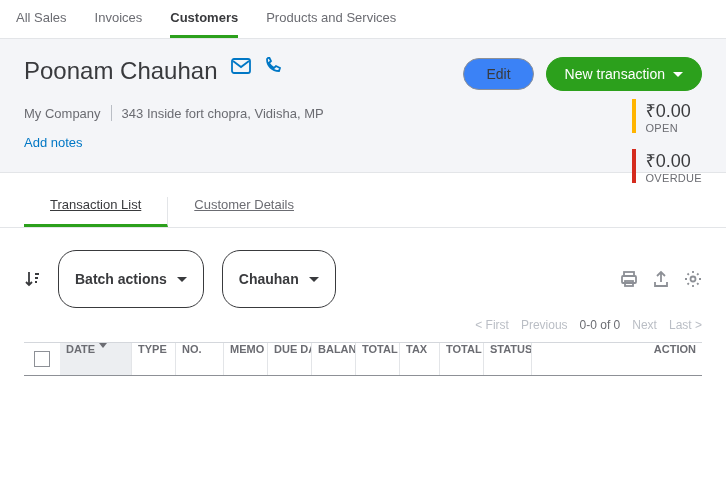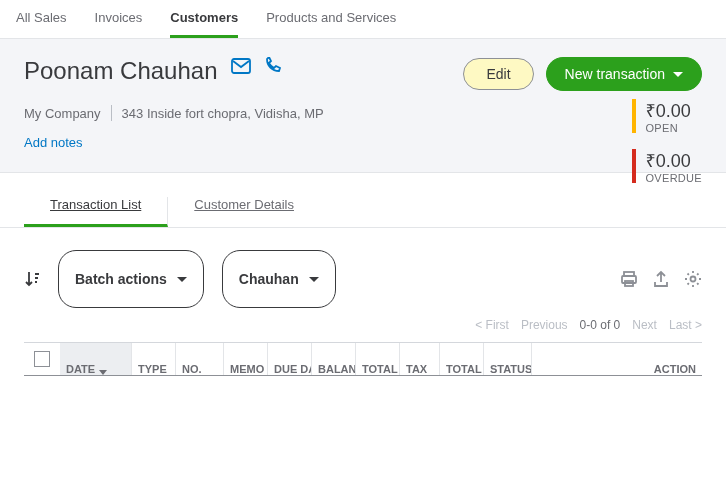--- a/index.html
+++ b/index.html
@@ -7,21 +7,21 @@
 .top-tabs { display: flex; gap: 28px; padding: 10px 16px 0; border-bottom: 1px solid #e3e5e8; }
 .top-tab { padding-bottom: 10px; color: #6b6c72; cursor: pointer; border-bottom: 3px solid transparent; }
 .top-tab.active { color: #393a3d; font-weight: 600; border-bottom-color: #2ca01c; }
 .header-area { background: #f4f5f8; padding: 18px 24px 22px; border-bottom: 1px solid #e3e5e8; }
 .header-row1 { display: flex; align-items: flex-start; }
 .cust-name { font-size: 24px; font-weight: 400; color: #393a3d; margin-right: 14px; }
 .icon { display: inline-flex; align-items: center; justify-content: center; color: #0077c5; }
 .icon svg { stroke: currentColor; fill: none; stroke-width: 1.8; }
 .hdr-icons { display: flex; gap: 12px; }
 .spacer { flex: 1; }
-.btn { border-radius: 18px; padding: 7px 22px; font-size: 14px; cursor: pointer; border: 1px solid #8d9096; background: #fef9c3; color: #393a3d; }
+.btn { border-radius: 18px; padding: 7px 22px; font-size: 14px; cursor: pointer; border: 1px solid #8d9096; background: #3b82f6; color: #393a3d; }
 .btn.primary { background: #2ca01c; border-color: #2ca01c; color: #fff; font-weight: 400; display: inline-flex; align-items: center; gap: 8px; padding: 8px 18px; }
 .btn.primary .caret { width: 0; height: 0; border-left: 5px solid transparent; border-right: 5px solid transparent; border-top: 5px solid #fff; }
 .actions { display: flex; gap: 12px; align-items: center; }
 .header-row2 { display: flex; align-items: center; margin-top: 14px; color: #6b6c72; font-size: 13px; }
 .sep { width: 1px; height: 16px; background: #babec5; margin: 0 10px; }
 .add-notes { color: #0077c5; margin-top: 14px; cursor: pointer; display: inline-block; }
 .balances { position: absolute; right: 24px; top: 98px; display: flex; flex-direction: column; gap: 14px; }
 .bal { display: flex; align-items: center; gap: 10px; }
 .bal-bar { width: 4px; height: 34px; }
 .bal.open .bal-bar { background: #ffb400; }
@@ -36,21 +36,21 @@
 .toolbar { display: flex; align-items: center; padding: 22px 24px 6px; gap: 18px; }
 .sort-arrow { color: #393a3d; }
 .pill { border: 1.5px solid #393a3d; border-radius: 18px; padding: 20px 16px; font-size: 14px; font-weight: 600; display: inline-flex; align-items: center; gap: 10px; cursor: pointer; background: #fff; }
 .pill .caret { width: 0; height: 0; border-left: 5px solid transparent; border-right: 5px solid transparent; border-top: 5px solid #393a3d; }
 .tool-icons { display: flex; gap: 14px; color: #8d9096; }
 .tool-icons .icon svg { stroke: #8d9096; }
 .pager { display: flex; gap: 12px; justify-content: flex-end; padding: 4px 24px; color: #babec5; font-size: 12px; align-items: center; }
 .pager .count { color: #6b6c72; }
 .table { padding: 6px 24px 0; }
 .thead { display: flex; align-items: center; border-top: 1px solid #d4d7dc; border-bottom: 1.5px solid #8d9096; height: 34px; font-size: 11px; font-weight: 700; color: #6b6c72; }
-.th { padding: 0 6px; white-space: nowrap; overflow: hidden; border-right: 1px solid #e3e5e8; height: 100%; display: flex; align-items: flex-end; }
+.th { padding: 0 6px; white-space: nowrap; overflow: hidden; border-right: 1px solid #e3e5e8; height: 100%; display: flex; align-items: flex-start; }
 .th:last-child { border-right: none; justify-content: flex-end; }
 .th.date { background: #eceef1; gap: 4px; }
 .th.date .tri { width: 0; height: 0; border-left: 4px solid transparent; border-right: 4px solid transparent; border-top: 5px solid #6b6c72; }
 .checkbox { width: 16px; height: 16px; border: 1.5px solid #8d9096; margin: 0 10px; cursor: pointer; }
 .empty { text-align: center; color: #6b6c72; font-size: 13px; padding: 40px 0; }
 </style>
 </head>
 <body>
 <div class="wrap">
 

